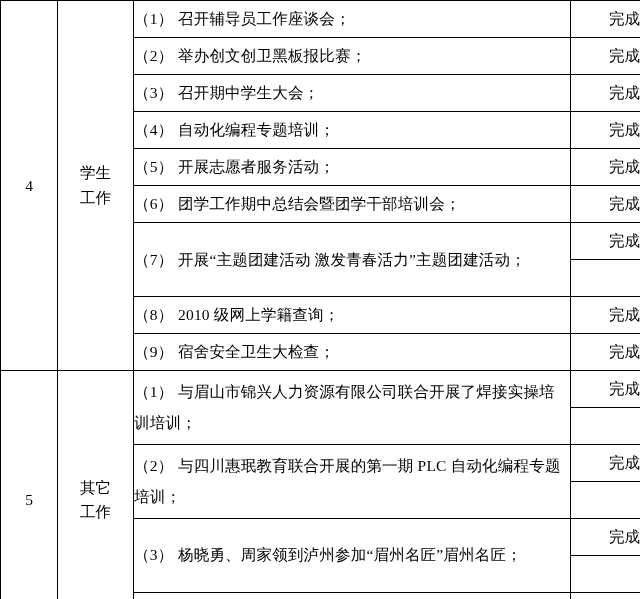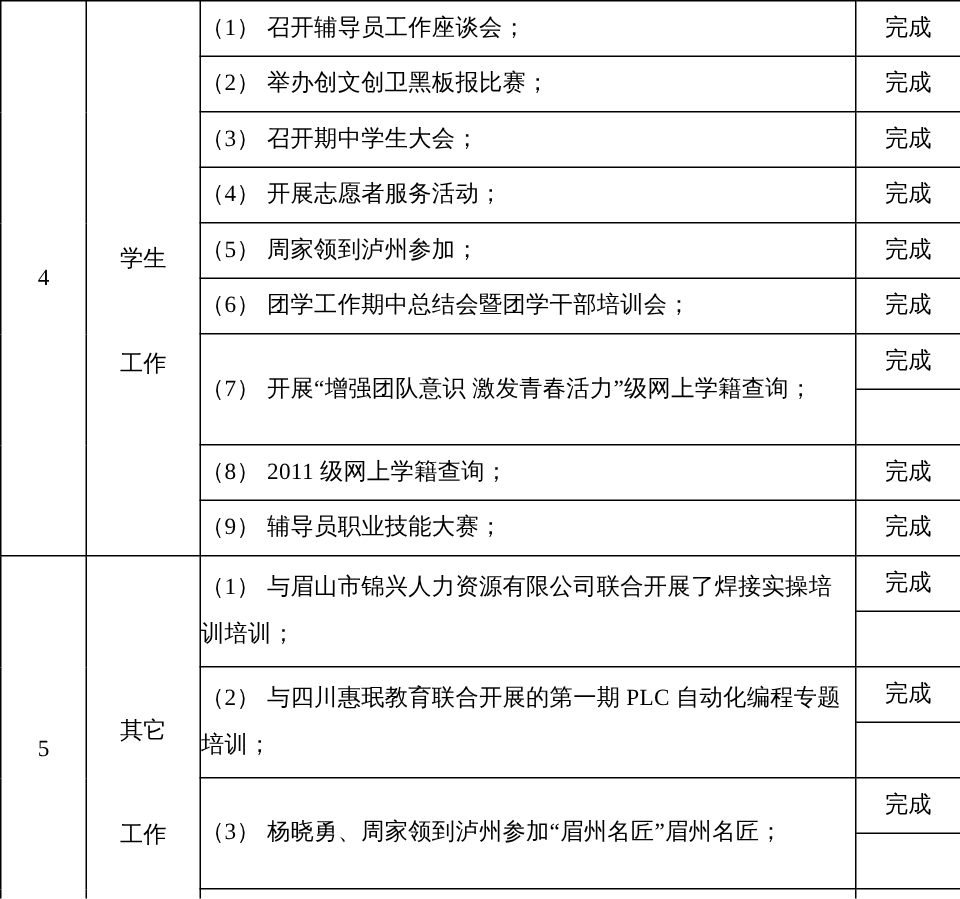--- a/index.html
+++ b/index.html
@@ -34,29 +34,28 @@
   col.c-status { width: 70px; }
 
   td.num-cell,
   td.cat-cell {
     text-align: center;
     font-size: 16px;
   }
   td.cat-cell .cat-line {
     display: block;
     line-height: 1.55;
-    margin-top: 45px;
   }
   td.item-cell {
     padding: 0 8px 0 12px;
     text-align: left;
     letter-spacing: 0.2px;
   }
   td.status-cell {
-    text-align: center;
+    text-align: right;
     font-size: 15.5px;
     font-family: Liberation Serif, serif;
   }
   .item-row-td {
     height: 36px;
   }
   .item-text {
     display: block;
     white-space: nowrap;
   }
@@ -107,54 +106,54 @@
       <td class="status-cell">完成</td>
     </tr>
     <tr>
       <td class="item-cell item-row-td">
         <span class="item-text"><span class="idx">（3）</span><span>召开期中学生大会；</span></span>
       </td>
       <td class="status-cell">完成</td>
     </tr>
     <tr>
       <td class="item-cell item-row-td">
-        <span class="item-text"><span class="idx">（4）</span><span>开展志愿者服务活动；</span></span>
+        <span class="item-text"><span class="idx">（4）</span><span>自动化编程专题培训；</span></span>
       </td>
       <td class="status-cell">完成</td>
     </tr>
     <tr>
       <td class="item-cell item-row-td">
-        <span class="item-text"><span class="idx">（5）</span><span>周家领到泸州参加；</span></span>
+        <span class="item-text"><span class="idx">（5）</span><span>开展志愿者服务活动；</span></span>
       </td>
       <td class="status-cell">完成</td>
     </tr>
     <tr>
       <td class="item-cell item-row-td">
         <span class="item-text"><span class="idx">（6）</span><span>团学工作期中总结会暨团学干部培训会；</span></span>
       </td>
       <td class="status-cell">完成</td>
     </tr>
     <tr>
       <td class="item-cell tall" rowspan="2">
-        <span class="item-text wrap"><span class="idx">（7）</span><span>开展“增强团队意识 激发青春活力”级网上学籍查询；</span></span>
+        <span class="item-text wrap"><span class="idx">（7）</span><span>开展“主题团建活动 激发青春活力”主题团建活动；</span></span>
       </td>
       <td class="status-cell mid">完成</td>
     </tr>
     <tr>
       <td class="status-cell mid"></td>
     </tr>
     <tr>
       <td class="item-cell item-row-td">
-        <span class="item-text"><span class="idx">（8）</span><span>2011 级网上学籍查询；</span></span>
+        <span class="item-text"><span class="idx">（8）</span><span>2010 级网上学籍查询；</span></span>
       </td>
       <td class="status-cell">完成</td>
     </tr>
     <tr>
       <td class="item-cell item-row-td">
-        <span class="item-text"><span class="idx">（9）</span><span>辅导员职业技能大赛；</span></span>
+        <span class="item-text"><span class="idx">（9）</span><span>宿舍安全卫生大检查；</span></span>
       </td>
       <td class="status-cell">完成</td>
     </tr>
 
     <tr class="grp2">
       <td class="num-cell" rowspan="7">5</td>
       <td class="cat-cell" rowspan="7">
         <span class="cat-line">其它</span>
         <span class="cat-line">工作</span>
       </td>

